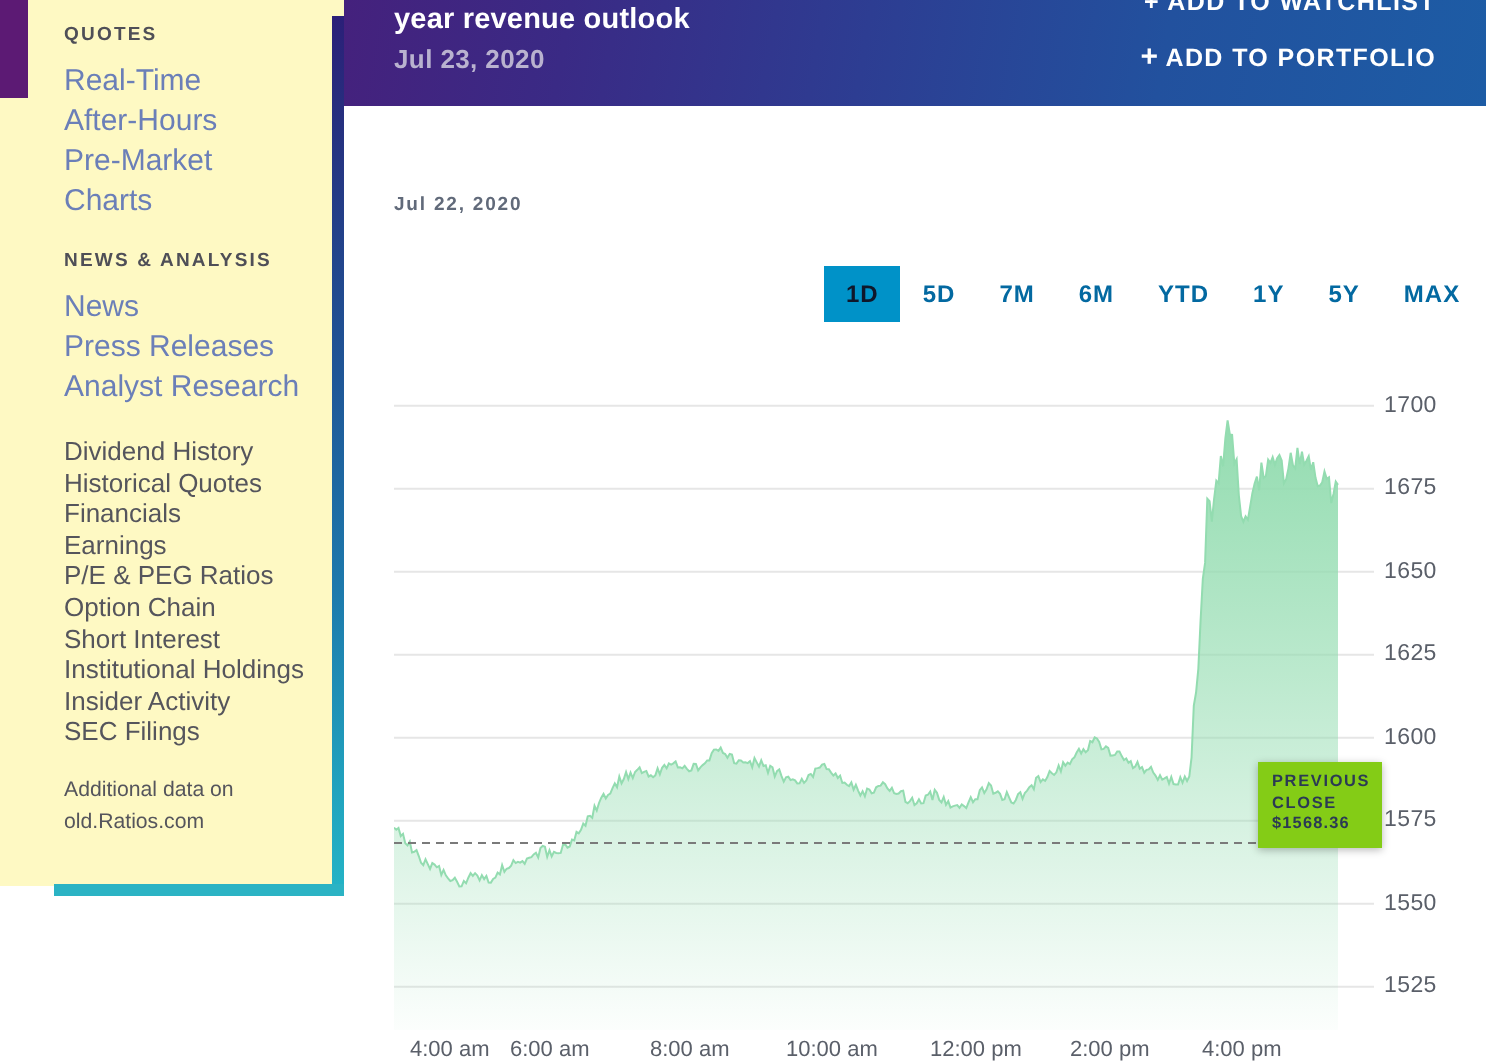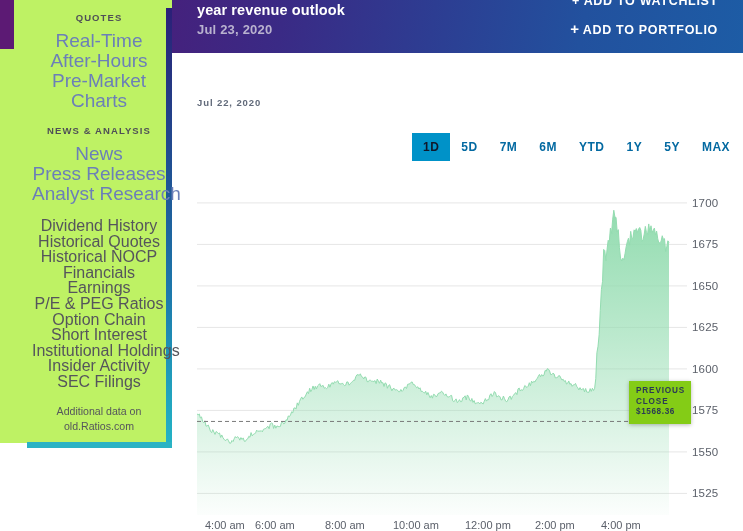--- a/index.html
+++ b/index.html
@@ -32,48 +32,47 @@
   .banner-portfolio {
     position: absolute; right: 25px; top: 20px;
     font-size: 12.5px; font-weight: 700; color: #ffffff; letter-spacing: .7px;
     white-space: nowrap;
   }
   .plus { font-size: 15px; font-weight: 700; margin-right: 3px; }
 
   
   .sidebar {
     position: absolute; left: 0; top: 0; width: 172px; height: 443px;
-    background: #bef264;
-    text-align: center;
+    background: #fef9c3;
   }
   .side-accent-top {
     position: absolute; left: 0; top: 0; width: 14px; height: 49px;
     background: #5c1a74;
   }
   .side-rule-right {
     position: absolute; left: 166px; top: 8px; width: 6px; height: 440px;
     background: linear-gradient(180deg, #2b1f78 0%, #26307f 12%, #1f5596 40%, #1d79ac 65%, #21a3be 88%, #24b4c6 100%);
   }
   .side-rule-bottom {
     position: absolute; left: 27px; top: 442px; width: 145px; height: 6px;
     background: #2bb3c4;
   }
   .side-inner { position: absolute; left: 32px; top: 12px; width: 134px; }
 
   .side-head {
     font-size: 9.5px; font-weight: 700; color: #4f4f57;
     letter-spacing: 1.1px; margin-bottom: 8px;
   }
   .side-link {
-    display: block; font-size: 19px; color: #6b7fb8; line-height: 20px;
+    display: block; font-size: 15px; color: #6b7fb8; line-height: 20px;
     text-decoration: none; white-space: nowrap;
   }
   .side-gap { height: 14px; }
   .side-small {
-    display: block; font-size: 16px; color: #55555c; line-height: 15.6px;
+    display: block; font-size: 13px; color: #55555c; line-height: 15.6px;
     text-decoration: none; white-space: nowrap;
   }
   .side-note {
     font-size: 10.6px; color: #55555c; line-height: 15.6px; white-space: nowrap;
   }
 
   
   .panel { position: absolute; left: 180px; top: 53px; width: 563px; height: 478px; background: #fff; }
   .chart-date {
     position: absolute; left: 17px; top: 44px;
@@ -137,21 +136,20 @@
 
       <div class="side-head">NEWS &amp; ANALYSIS</div>
       <a class="side-link" href="#">News</a>
       <a class="side-link" href="#">Press Releases</a>
       <a class="side-link" href="#">Analyst Research</a>
 
       <div class="side-gap"></div>
 
       <a class="side-small" href="#">Dividend History</a>
       <a class="side-small" href="#">Historical Quotes</a>
-      <a class="side-small" href="#">Historical NOCP</a>
       <a class="side-small" href="#">Financials</a>
       <a class="side-small" href="#">Earnings</a>
       <a class="side-small" href="#">P/E &amp; PEG Ratios</a>
       <a class="side-small" href="#">Option Chain</a>
       <a class="side-small" href="#">Short Interest</a>
       <a class="side-small" href="#">Institutional Holdings</a>
       <a class="side-small" href="#">Insider Activity</a>
       <a class="side-small" href="#">SEC Filings</a>
 
       <div class="side-gap"></div>

